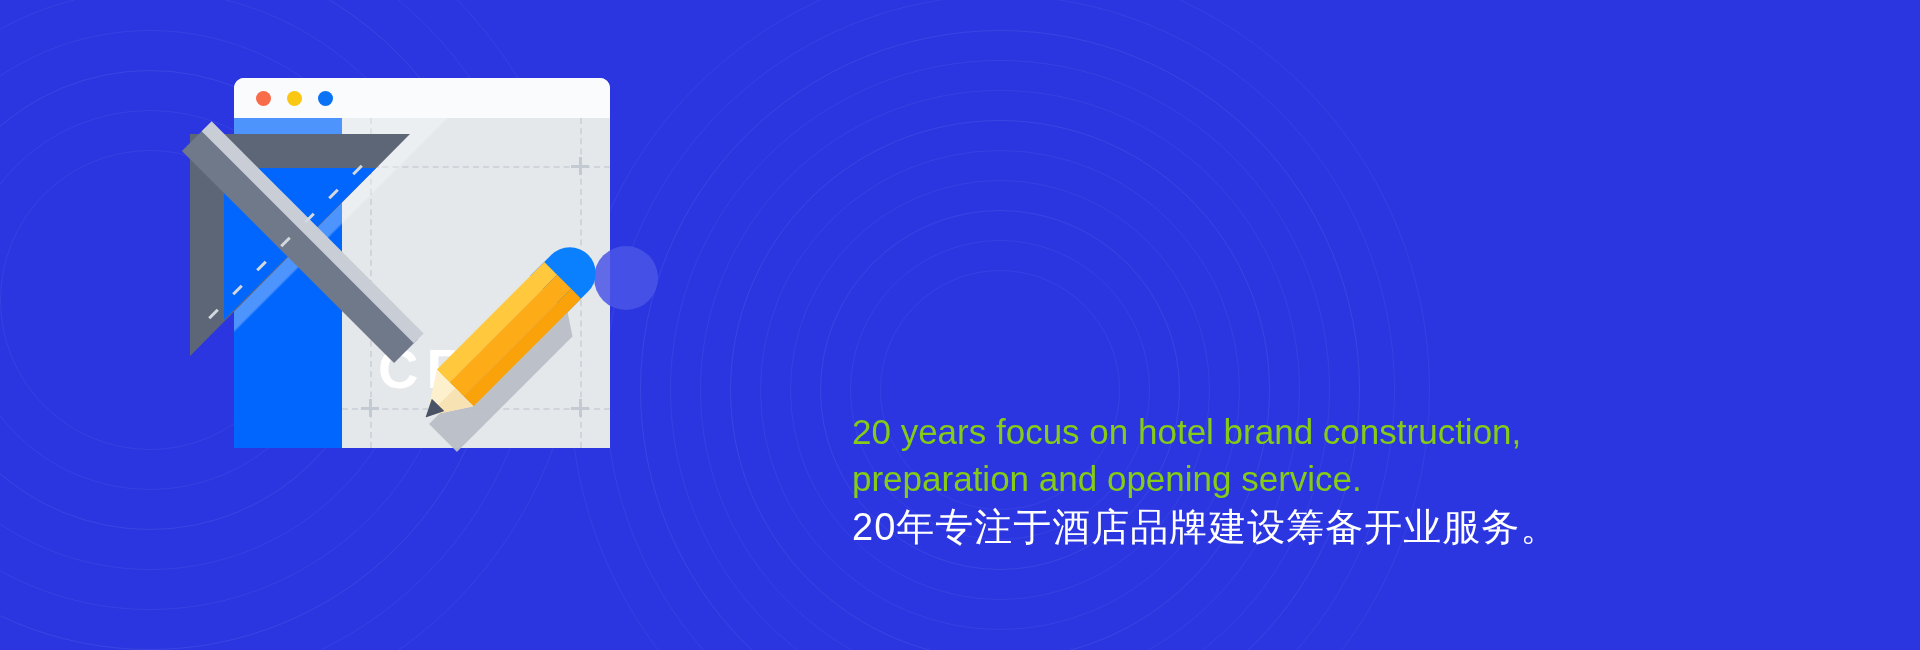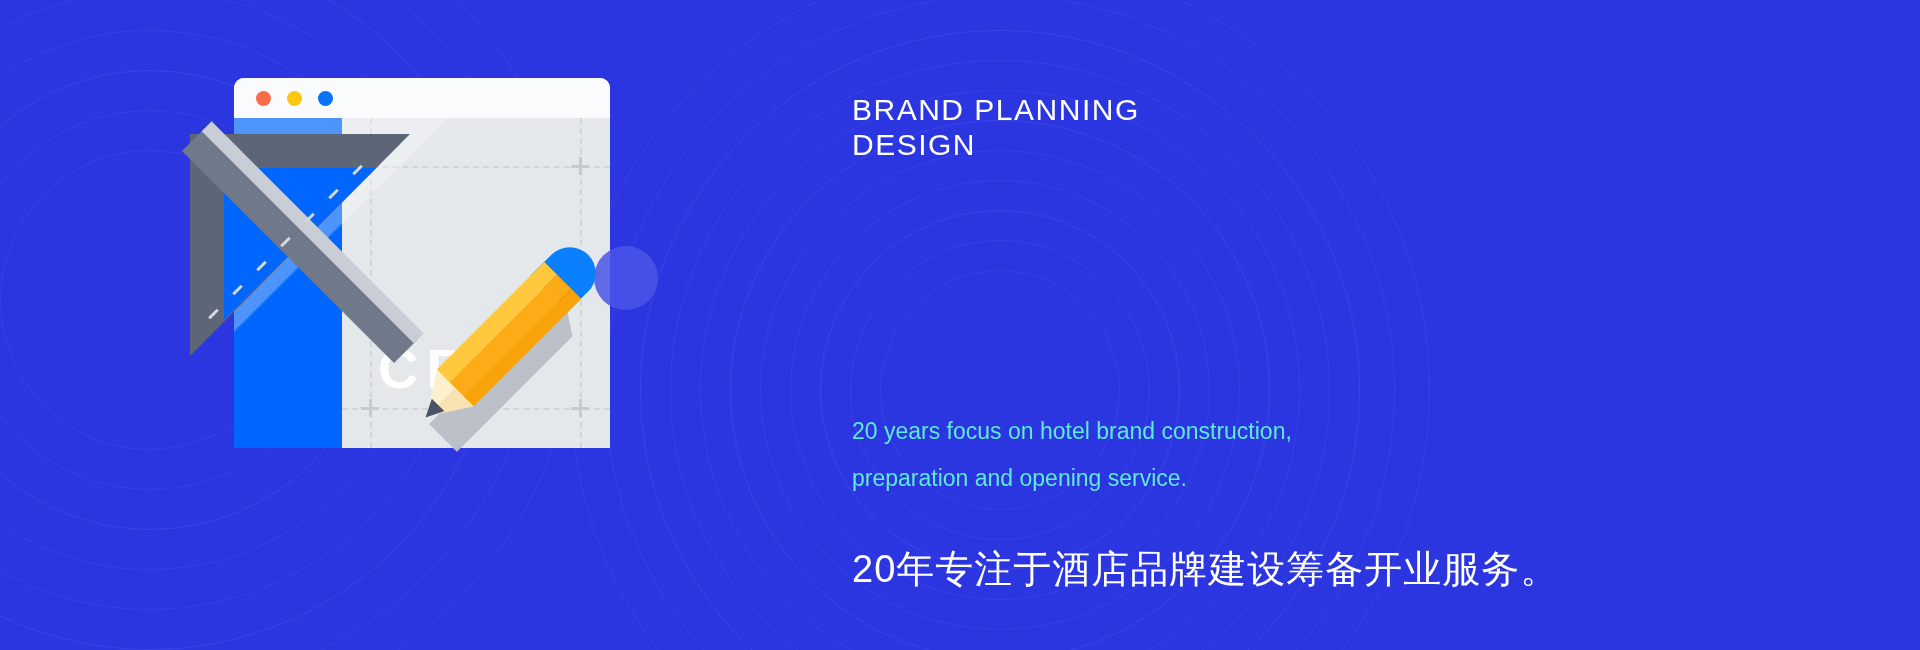--- a/index.html
+++ b/index.html
@@ -252,36 +252,35 @@
     letter-spacing:1px;
   }
   .sub-cn .cn-text {
     color:#e9ecf2;
   }
 
   .tagline-en {
     position:absolute;
     left:0; top:408px;
     width:860px;
-    font-size:23px;
+    font-size:35px;
     line-height:47px;
-    color:#5eead4;
+    color:#84cc16;
     font-weight:400;
     white-space:pre-line;
   }
   .tagline-cn {
     position:absolute;
     left:0; top:503px;
     font-size:38px;
     line-height:48px;
     color:#ffffff;
     font-weight:400;
     letter-spacing:1px;
     white-space:nowrap;
-    margin-top:42px;
   }
 </style>
 </head>
 <body>
 
 <div id="banner">
 
   <div class="ring-group-left">
     <div class="rings" style="width:300px;height:300px;"></div>
     <div class="rings" style="width:380px;height:380px;"></div>
@@ -360,22 +359,20 @@
       <div class="pc-body-main"></div>
       <div class="pc-body-dark"></div>
       <div class="pc-wood"></div>
       <div class="pc-wood-shade"></div>
       <div class="pc-lead"></div>
     </div>
   </div>
 
   <div id="text-block">
 
-    <div class="headline">BRAND PLANNING
-DESIGN</div>
 
 
     <div class="tagline-en">20 years focus on hotel brand construction,
 preparation and opening service.</div>
 
     <div class="tagline-cn">20年专注于酒店品牌建设筹备开业服务。</div>
 
   </div>
 </div>
 

